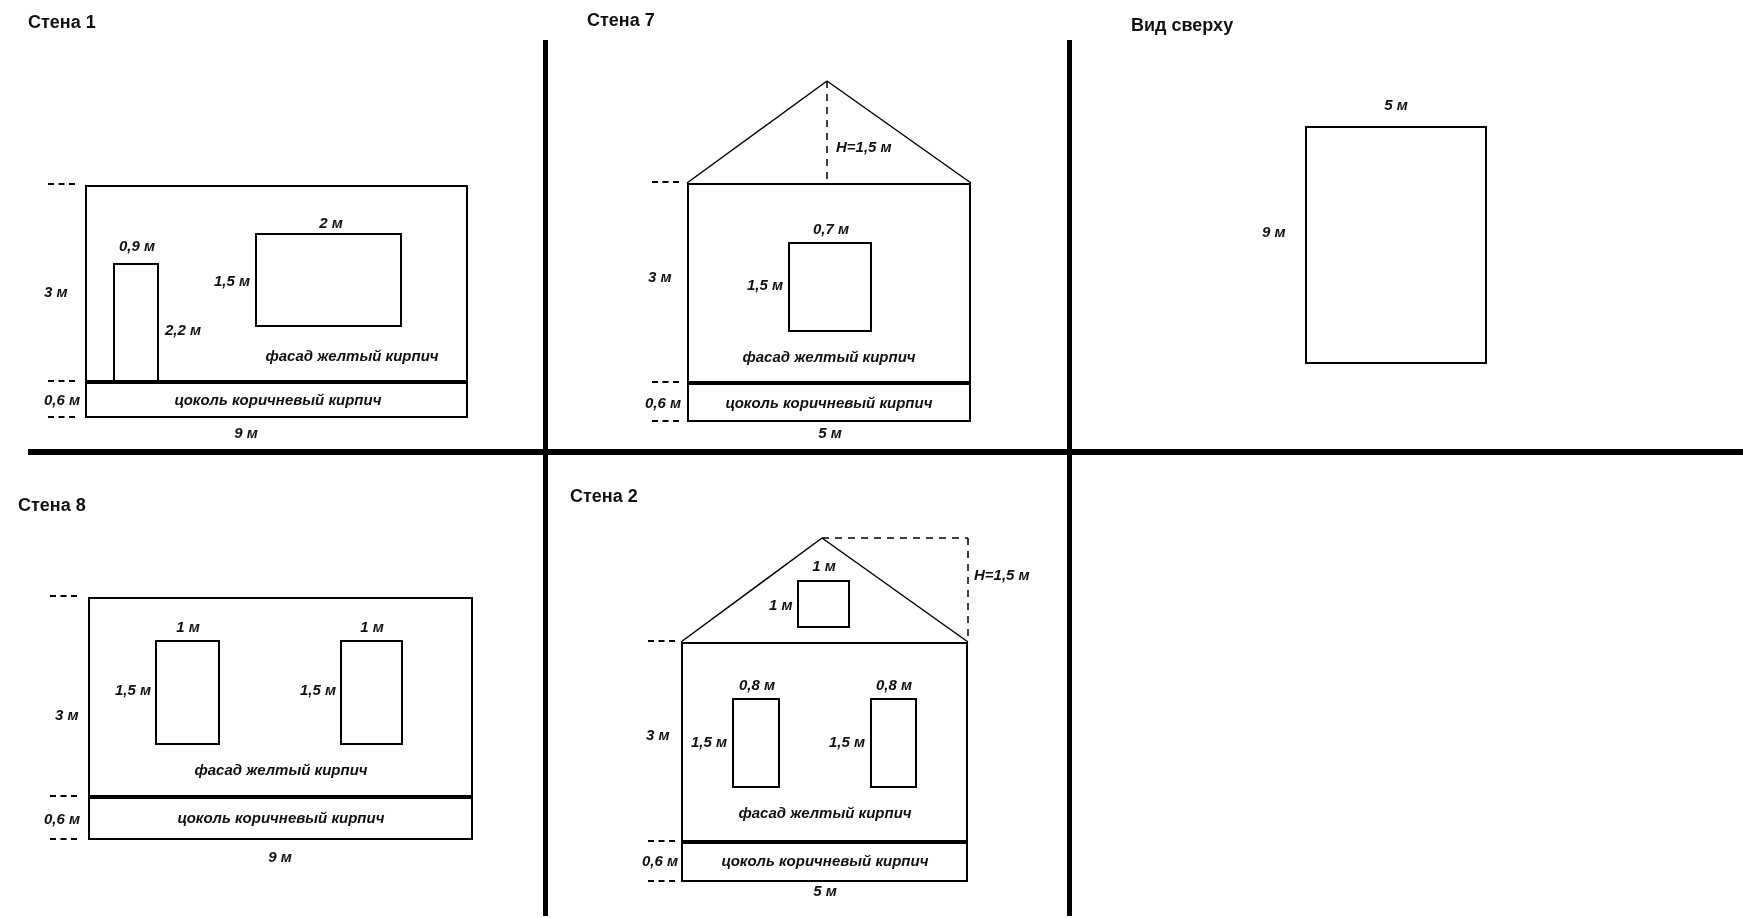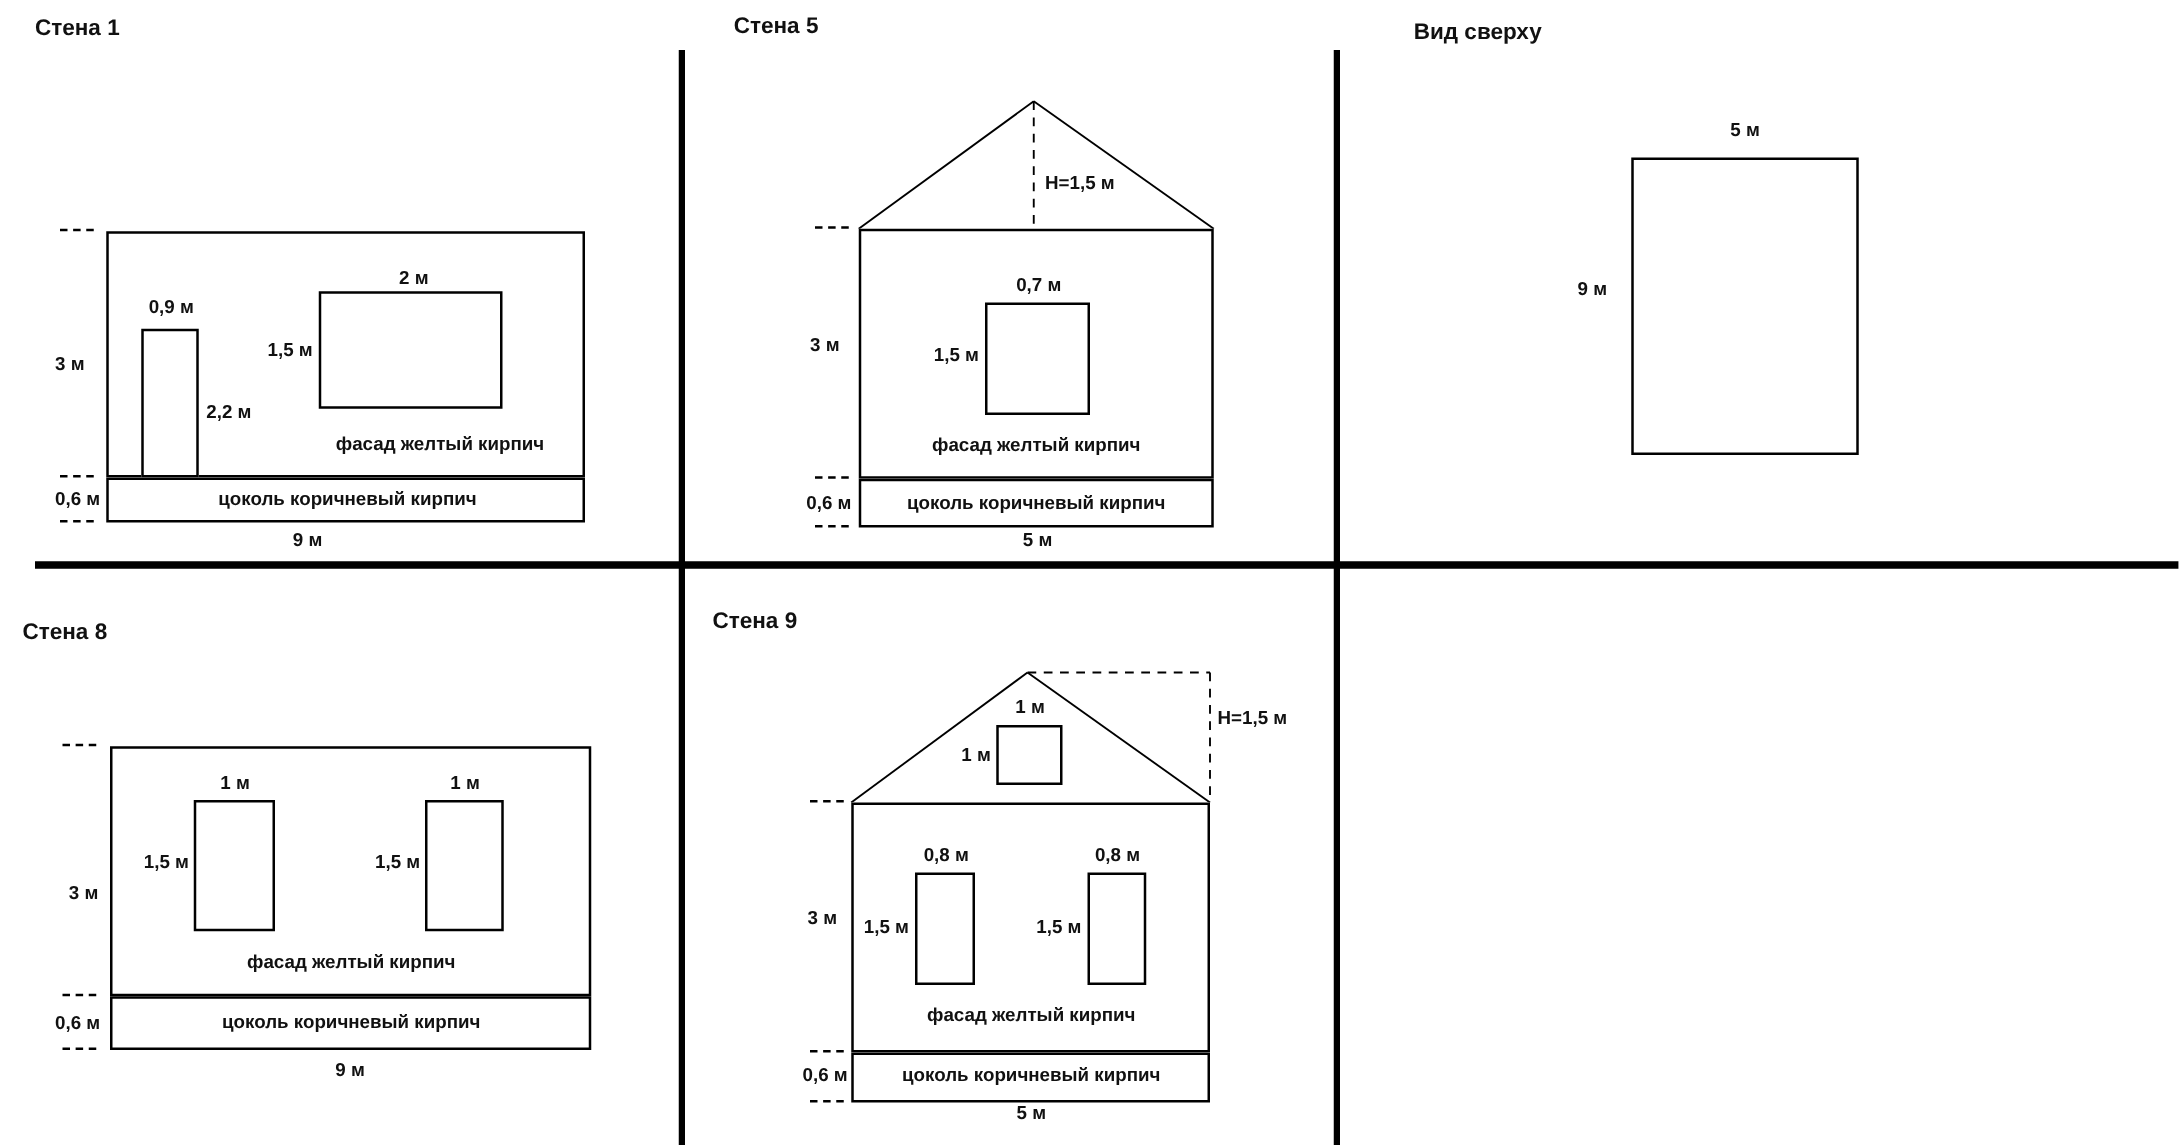--- a/index.html
+++ b/index.html
@@ -4,21 +4,21 @@
 <style>
   :root { --line:#000000; --bg:#ffffff; --text:#111111; }
   html,body { margin:0; padding:0; background:var(--bg); }
   .canvas {
     position:relative; width:1743px; height:916px; background:var(--bg);
     font-family:"Liberation Sans", sans-serif; color:var(--text); overflow:hidden;
   }
   .divider-v { position:absolute; width:5px; background:var(--line); }
   .divider-h { position:absolute; height:6px; background:var(--line); }
   .panel-title { position:absolute; font-size:18px; font-weight:bold; white-space:nowrap; }
-  .lbl { position:absolute; font-size:15px; font-weight:bold; white-space:nowrap; line-height:1.1; }
+  .lbl { position:absolute; font-size:15px; font-weight:bold; white-space:nowrap; line-height:1.1;font-style:italic; }
   .c { transform:translateX(-50%); }
   .rect { position:absolute; border:2px solid var(--line); box-sizing:border-box; background:var(--bg); }
   .thin { border-width:2px; }
   .dash { position:absolute; width:27px; border-top:2px dashed var(--line); }
   .roofsvg { position:absolute; overflow:visible; }
   .roofsvg line { stroke:var(--line); stroke-width:1.5; }
   .roofsvg line.dashed { stroke-dasharray:7,6; }
 </style>
 </head>
 <body>
@@ -46,21 +46,21 @@
     <div class="lbl" style="left: 165px; top: 322px; position: absolute;">2,2 м</div>
     <div class="lbl c" style="left: 331px; top: 215px; position: absolute;">2 м</div>
     <div class="lbl" style="left: 214px; top: 273px; position: absolute;">1,5 м</div>
     <div class="lbl c" style="left: 352px; top: 348px; position: absolute;">фасад желтый кирпич</div>
     <div class="lbl" style="left: 44px; top: 392px; position: absolute;">0,6 м</div>
     <div class="lbl c" style="left: 278px; top: 392px; position: absolute;">цоколь коричневый кирпич</div>
     <div class="lbl c" style="left: 246px; top: 425px; position: absolute;">9 м</div>
   </div>
 
   <div>
-    <div class="panel-title" style="left: 587px; top: 10px; position: absolute;">Стена 5</div>
+    <div class="panel-title" style="left: 587px; top: 10px; position: absolute;">Стена 7</div>
 
     <svg class="roofsvg" style="left: 660px; top: 70px; position: absolute;" width="330" height="125" viewBox="0 0 330 125">
       <line x1="27" y1="113" x2="167" y2="11"></line>
       <line x1="167" y1="11" x2="311" y2="113"></line>
       <line class="dashed" x1="167" y1="11" x2="167" y2="113"></line>
     </svg>
 
     <div class="rect" style="left: 687px; top: 183px; width: 284px; height: 200px; position: absolute;"></div>
     <div class="rect" style="left: 687px; top: 383px; width: 284px; height: 39px; position: absolute;"></div>
     <div class="rect thin" style="left: 788px; top: 242px; width: 84px; height: 90px; position: absolute;"></div>
@@ -103,21 +103,21 @@
     <div class="lbl c" style="left: 372px; top: 619px; position: absolute;">1 м</div>
     <div class="lbl" style="left: 115px; top: 682px; position: absolute;">1,5 м</div>
     <div class="lbl" style="left: 300px; top: 682px; position: absolute;">1,5 м</div>
     <div class="lbl c" style="left: 281px; top: 762px; position: absolute;">фасад желтый кирпич</div>
     <div class="lbl" style="left: 44px; top: 811px; position: absolute;">0,6 м</div>
     <div class="lbl c" style="left: 281px; top: 810px; position: absolute;">цоколь коричневый кирпич</div>
     <div class="lbl c" style="left: 280px; top: 849px; position: absolute;">9 м</div>
   </div>
 
   <div>
-    <div class="panel-title" style="left: 570px; top: 486px; position: absolute;">Стена 9</div>
+    <div class="panel-title" style="left: 570px; top: 486px; position: absolute;">Стена 2</div>
 
     <svg class="roofsvg" style="left: 660px; top: 528px; position: absolute;" width="330" height="120" viewBox="0 0 330 120">
       <line x1="21" y1="114" x2="162" y2="10"></line>
       <line x1="162" y1="10" x2="308" y2="114"></line>
       <line class="dashed" x1="162" y1="10" x2="308" y2="10"></line>
       <line class="dashed" x1="308" y1="10" x2="308" y2="114"></line>
     </svg>
 
     <div class="rect" style="left: 681px; top: 642px; width: 287px; height: 200px; position: absolute;"></div>
     <div class="rect" style="left: 681px; top: 842px; width: 287px; height: 40px; position: absolute;"></div>

